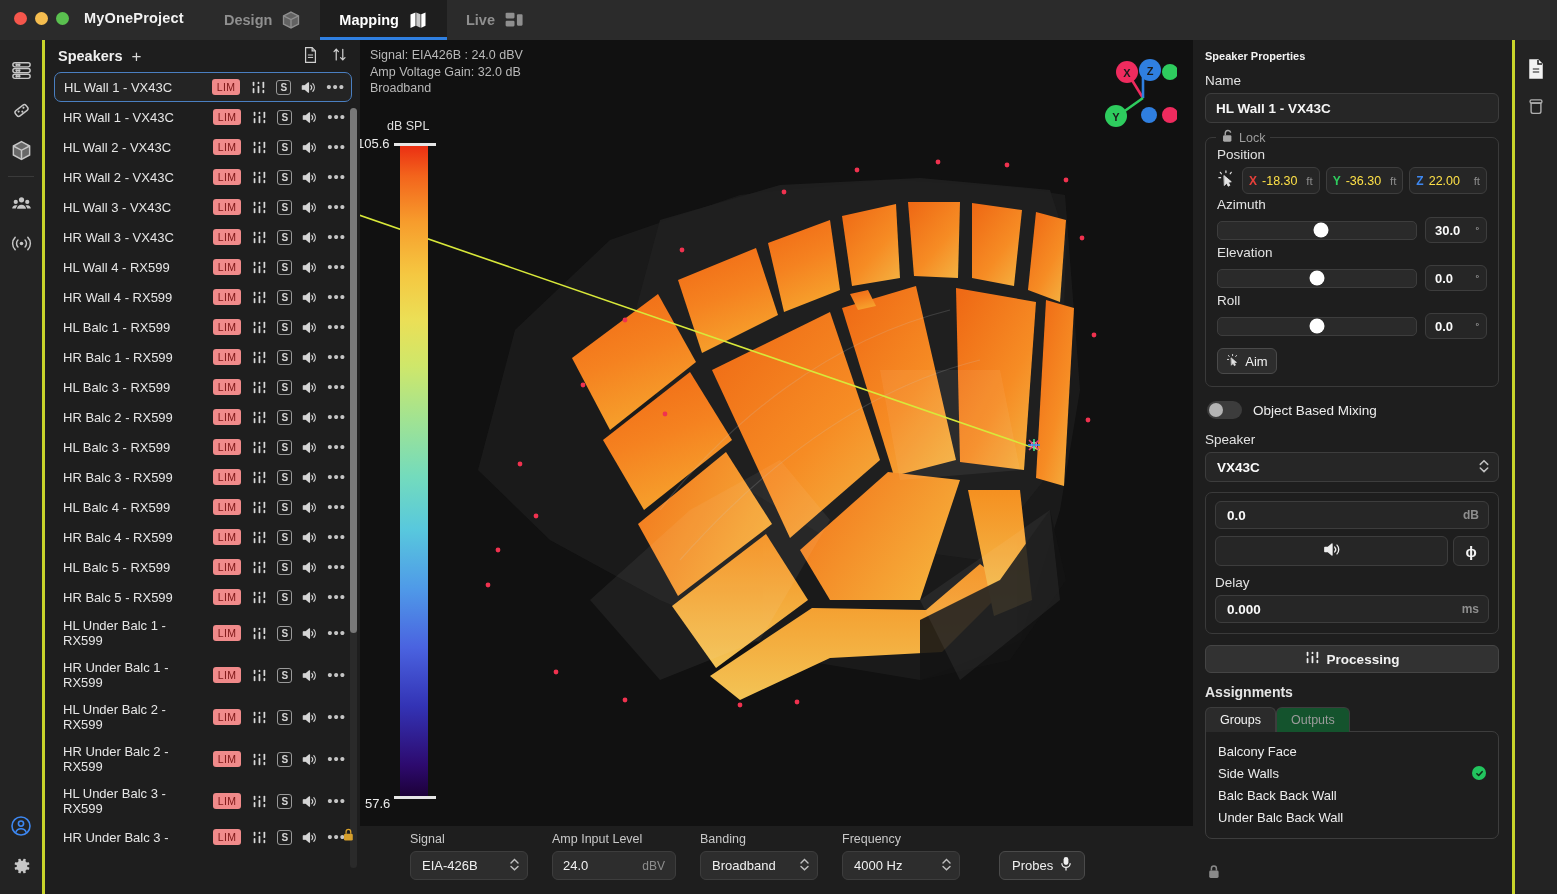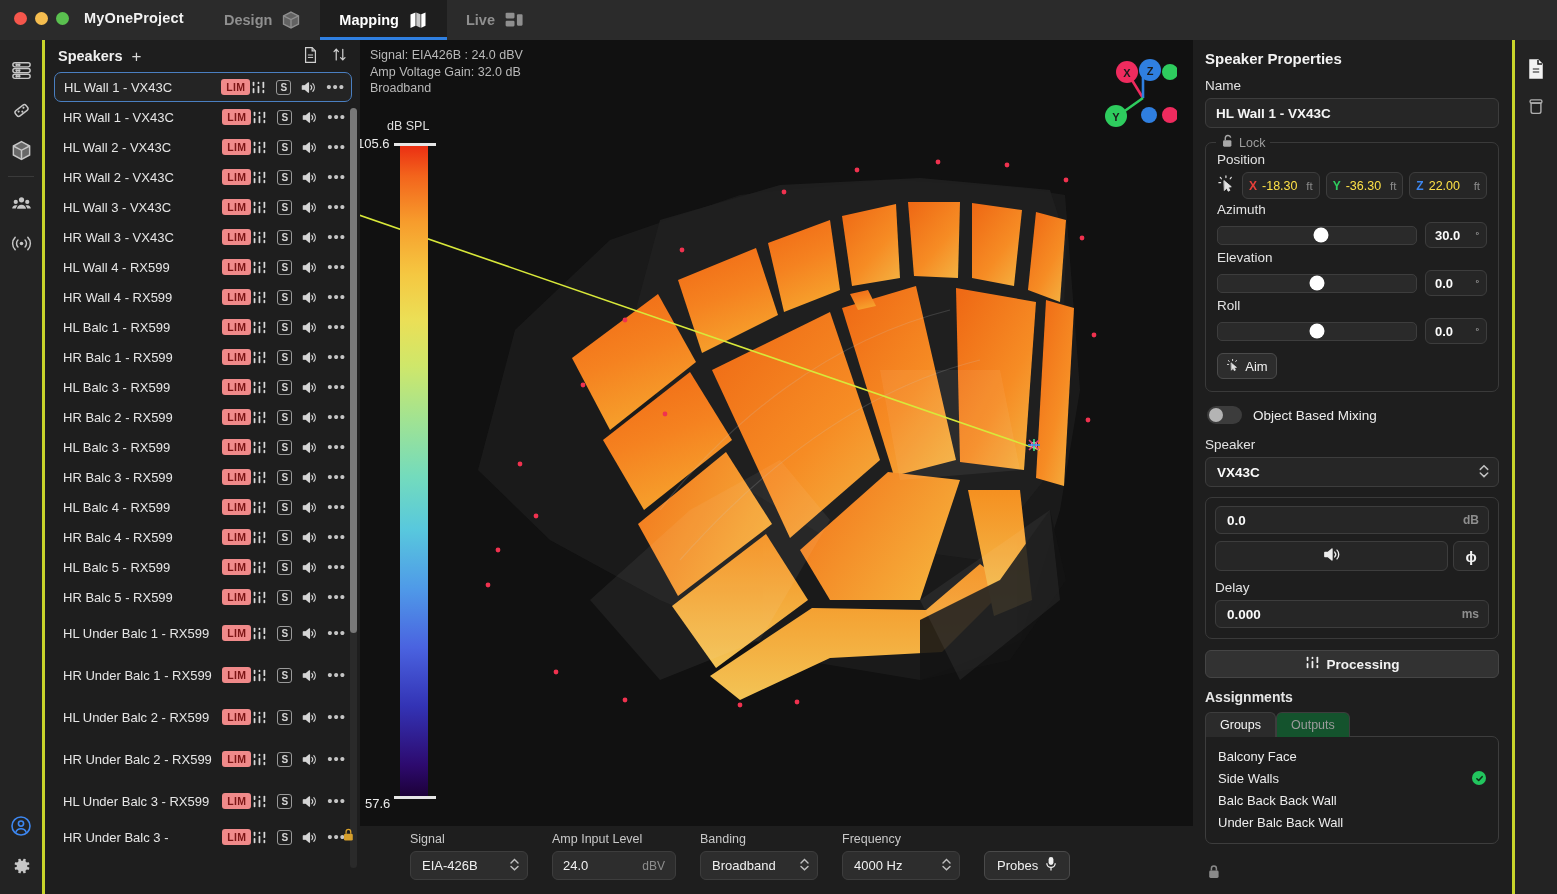--- a/index.html
+++ b/index.html
@@ -109,23 +109,23 @@
   .sp-row.selected {
     border: 1px solid #4a7fc1;
     background: #242424;
   }
   .sp-name {
     color: #e6e6e6; font-size: 13px; flex: 1;
     line-height: 15px; padding-right: 6px;
   }
   .lim-badge {
     background: #f08a8a; color: #7c1515;
-    font-size: 10.5px; font-weight: bold;
+    font-size: 10.5px; font-weight: normal;
     border-radius: 3px; padding: 2px 5px 2px 5px;
-    letter-spacing: .3px; 
+    letter-spacing: .3px; margin-right: 10px;
   }
   .icon-btn { cursor: pointer; display: flex; align-items: center; justify-content: center; }
   .ib-proc { width: 17px; margin-right: 9px; }
   .ib-solo {
     width: 15px; height: 15px; border: 1px solid #9a9a9a; border-radius: 3px;
     color: #d5d5d5; font-size: 10px; font-weight: bold;
     margin-right: 9px;
   }
   .ib-mute { width: 17px; margin-right: 9px; }
   .ib-dots { color: #c5c5c5; font-size: 15px; letter-spacing: 1px; line-height: 8px; }
@@ -195,32 +195,32 @@
     height: 29px; width: 124px;
     background: #2d2d2d; border: 1px solid #3d3d3d; border-radius: 6px;
     display: flex; align-items: center; justify-content: space-between;
     padding: 0 10px;
     color: #f2f2f2; font-size: 13px;
   }
   .bb-unit { color: #8e8e8e; font-size: 12px; }
   .bb-btn {
     height: 29px; background: #2d2d2d; border: 1px solid #4a4a4a; border-radius: 6px;
     display: flex; align-items: center; gap: 7px; padding: 0 12px;
-    color: #f0f0f0; font-size: 13px; cursor: pointer; margin-bottom: 0;
+    color: #f0f0f0; font-size: 13px; cursor: pointer; margin-bottom: 0; margin-left: 15px;
   }
 
   
   .props {
     position: absolute; right: 42px; top: 40px; width: 322px; height: 854px;
     background: #1e1e1e;
     border-right: 3px solid #c8d42a;
     padding: 10px 13px 0 12px;
     overflow: hidden;
   }
-  .props-title { color: #f2f2f2; font-size: 15px; font-weight: bold; margin-bottom: 11px; }
+  .props-title { color: #f2f2f2; font-size: 11px; font-weight: bold; margin-bottom: 11px; }
   .p-label { color: #e2e2e2; font-size: 13.5px; margin-bottom: 5px; }
   .p-input {
     height: 30px; background: #262626; border: 1px solid #3d3d3d; border-radius: 6px;
     display: flex; align-items: center; padding: 0 10px;
     color: #f5f5f5; font-size: 13.5px; font-weight: bold;
   }
   .fieldset {
     border: 1px solid #3a3a3a; border-radius: 7px;
     margin-top: 14px; padding: 9px 11px 12px 11px; position: relative;
   }

